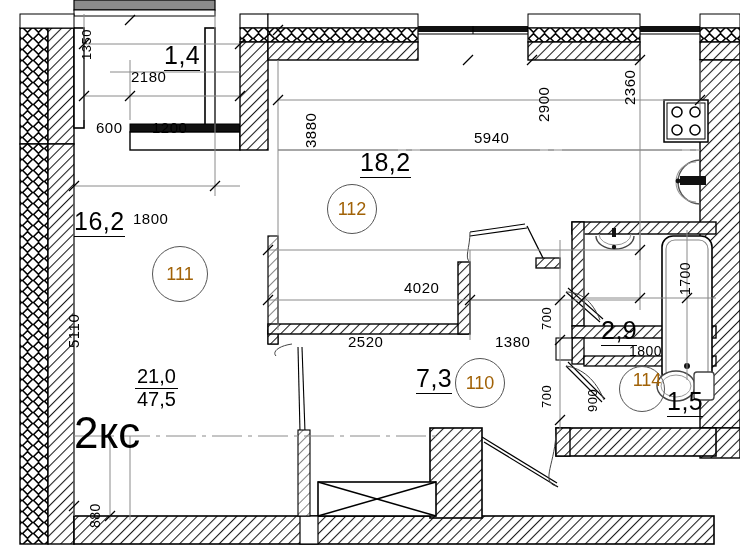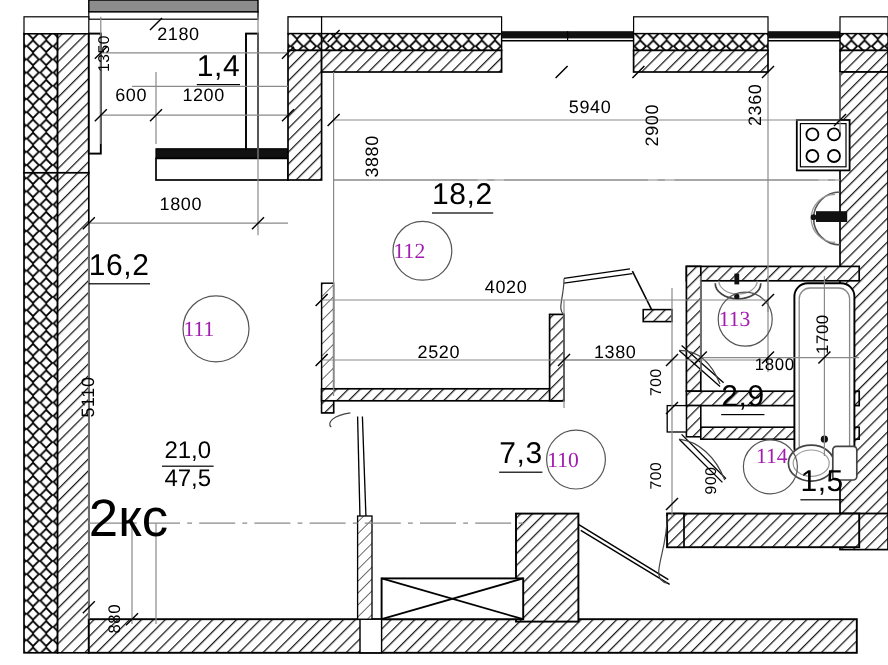--- a/index.html
+++ b/index.html
@@ -1,26 +1,26 @@
 <!DOCTYPE html>
 <html><head>
 <meta charset="utf-8">
 <style>
   html,body{margin:0;padding:0;background:#ffffff;}
   body{font-family:"Liberation Sans", sans-serif;}
   #plan{position:relative;width:740px;height:554px;background:#fff;overflow:hidden;}
   #plan svg{position:absolute;left:0;top:0;}
   .lbl{position:absolute;color:#000;white-space:nowrap;line-height:1;}
-  .dim{font-size:15px;letter-spacing:.5px;}
+  .dim{font-size:15px;letter-spacing:.5px;margin-top:48px;}
   .dimv{font-size:15px;letter-spacing:.5px;transform-origin:0 0;}
   .area{font-size:25px;letter-spacing:.5px;}
   .areau{border-bottom:1.4px solid #000;padding-bottom:2px;}
   .rnum{font-size:18px;}
   .circ{position:absolute;border:1.1px solid #555;border-radius:50%;display:flex;
-        align-items:center;justify-content:flex-start;color:#a21caf;font-family:Liberation Serif, serif;}
+        align-items:center;justify-content:center;color:#a16207;}
   .bigtag{position:absolute;font-size:44px;letter-spacing:0px;margin-top:40px;}
   .frac{position:absolute;font-size:20px;text-align:center;line-height:1.05;}
   .frac .num{border-bottom:1.6px solid #000;padding:0 2px 1px 2px;display:inline-block;}
 </style>
 </head>
 <body>
 
 <div id="plan">
 
 <svg width="740" height="554">
@@ -261,23 +261,20 @@
 
 <div class="lbl area areau" style="left:416px;top:366px;">7,3</div>
 <div class="circ" style="left:455px;top:358px;width:48px;height:48px;">
   <span class="rnum">110</span>
 </div>
 <div class="lbl dim" style="left:495px;top:286px;">1380</div>
 <div class="lbl dimv" style="left:540px;top:330px;transform:rotate(-90deg);font-size:13px;">700</div>
 <div class="lbl dimv" style="left:540px;top:408px;transform:rotate(-90deg);font-size:13px;">700</div>
 <div class="lbl dimv" style="left:586px;top:412px;transform:rotate(-90deg);font-size:13px;">900</div>
 
-<div class="circ" style="left:598px;top:243px;width:44px;height:44px;">
-  <span class="rnum">113</span>
-</div>
 <div class="lbl dim" style="left:629px;top:296px;font-size:14px;">1800</div>
 <div class="lbl dimv" style="left:678px;top:295px;transform:rotate(-90deg);font-size:14px;">1700</div>
 <div class="lbl area areau" style="left:601px;top:318px;">2,9</div>
 
 <div class="circ" style="left:619px;top:366px;width:44px;height:44px;">
   <span class="rnum" style="position:relative;top:-9px;margin-left:10px;">114</span>
 </div>
 <div class="lbl area areau" style="left:623px;top:389px;margin-left:44px;">1,5</div>
 
 </div>

